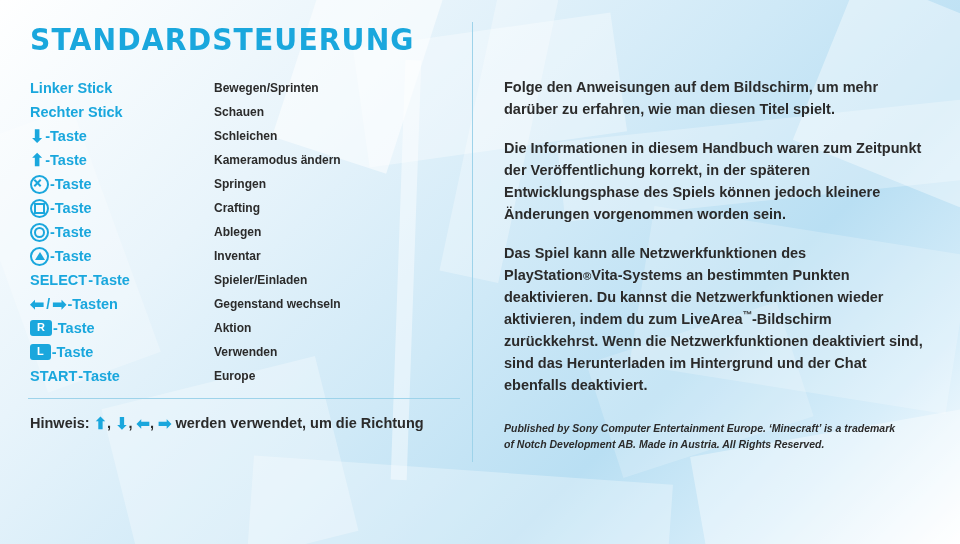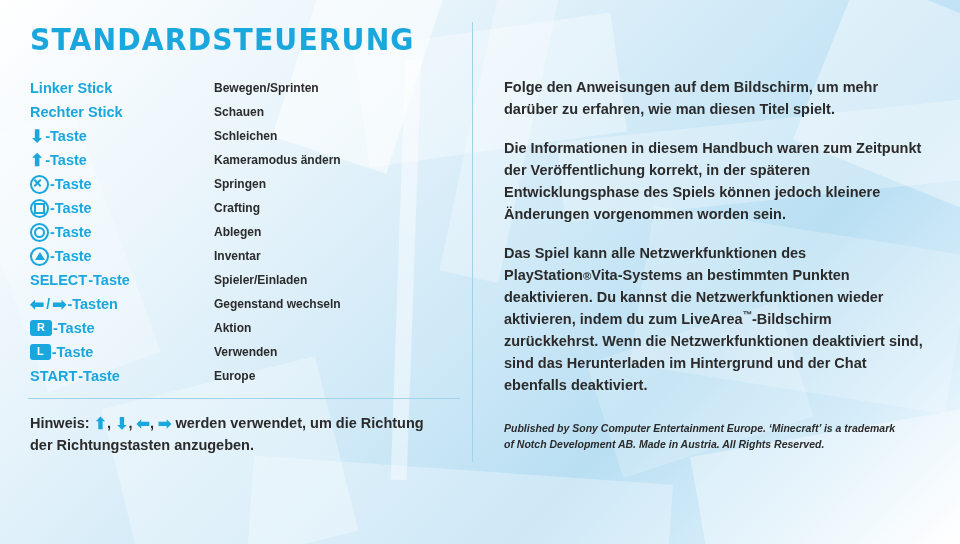--- a/index.html
+++ b/index.html
@@ -372,21 +372,20 @@
 
     <div class="divider"></div>
 
     <div class="note">
       <span>Hinweis:</span>
       <span class="glyph arrow">⬆</span><span>,</span>
       <span class="glyph arrow">⬇</span><span>,</span>
       <span class="glyph arrow">⬅</span><span>,</span>
       <span class="glyph arrow">➡</span>
       <span>werden verwendet, um die Richtung</span>
-      <div>der Richtungstasten anzugeben.</div>
     </div>
 
     <div class="vsep"></div>
 
     <div class="right-col">
       <div class="para">Folge den Anweisungen auf dem Bildschirm, um mehr darüber zu erfahren, wie man diesen Titel spielt.</div>
       <div class="para">Die Informationen in diesem Handbuch waren zum Zeitpunkt der Veröffentlichung korrekt, in der späteren Entwicklungsphase des Spiels können jedoch kleinere Änderungen vorgenommen worden sein.</div>
       <div class="para">
         <span>Das Spiel kann alle Netzwerkfunktionen des PlayStation</span><span class="reg">®</span><span>Vita-Systems an bestimmten Punkten deaktivieren. Du kannst die Netzwerkfunktionen wieder aktivieren, indem du zum LiveArea</span><sup>™</sup><span>-Bildschirm zurückkehrst. Wenn die Netzwerkfunktionen deaktiviert sind, sind das Herunterladen im Hintergrund und der Chat ebenfalls deaktiviert.</span>
       </div>

